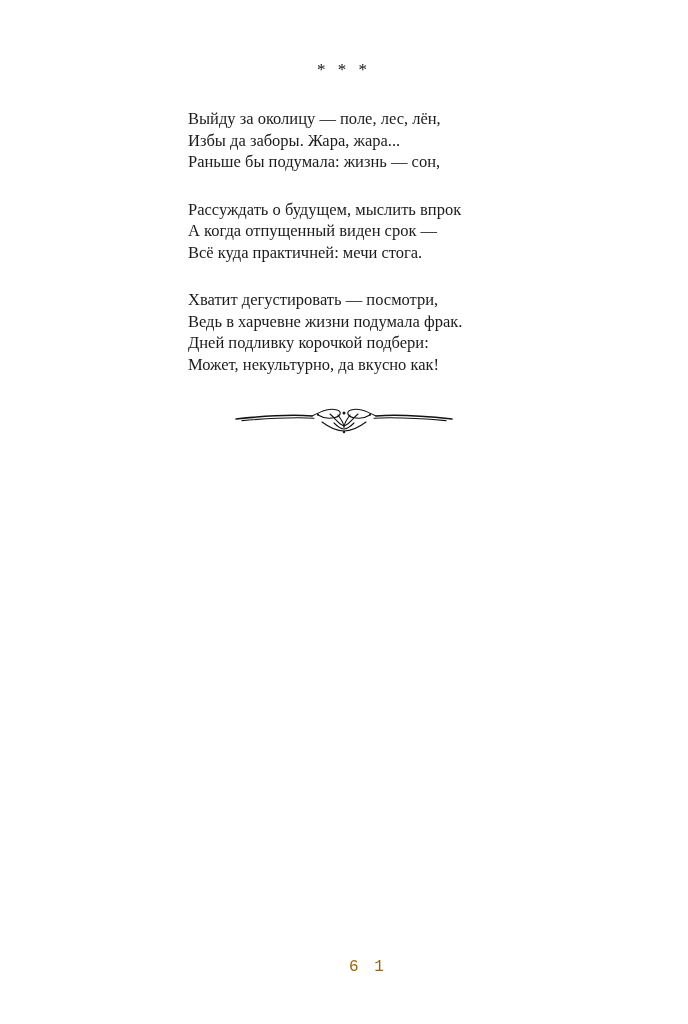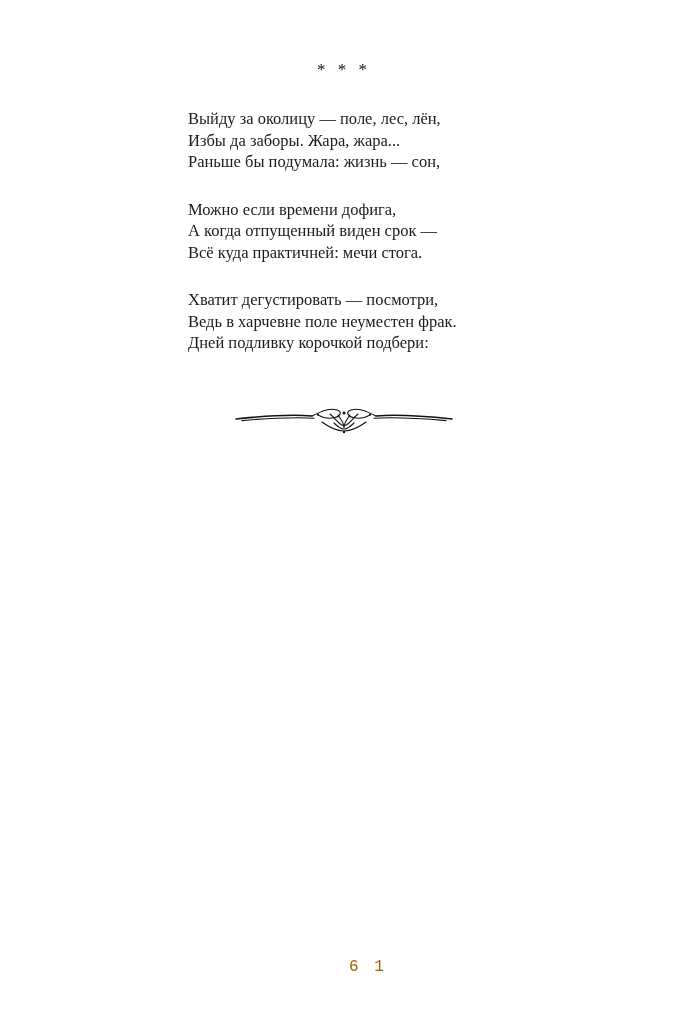--- a/index.html
+++ b/index.html
@@ -83,29 +83,30 @@
 
   <div class="poem-body">
 
     <div class="stanza">
       <div class="line">Выйду за околицу — поле, лес, лён,</div>
       <div class="line">Избы да заборы. Жара, жара...</div>
       <div class="line">Раньше бы подумала: жизнь — сон,</div>
     </div>
 
     <div class="stanza">
-      <div class="line">Можно если времени дофига,</div>
+      <div class="line">Рассуждать о будущем, мыслить впрок</div>
       <div class="line">А когда отпущенный виден срок —</div>
       <div class="line">Всё куда практичней: мечи стога.</div>
     </div>
 
     <div class="stanza">
       <div class="line">Хватит дегустировать — посмотри,</div>
-      <div class="line">Ведь в харчевне поле неуместен фрак.</div>
+      <div class="line">Ведь в харчевне жизни подумала фрак.</div>
       <div class="line">Дней подливку корочкой подбери:</div>
+      <div class="line">Может, некультурно, да вкусно как!</div>
     </div>
 
   </div>
 
   <div class="ornament-wrap">
     <span class="ornament">
       <svg width="220" height="34" viewBox="0 0 220 34" xmlns="http://www.w3.org/2000/svg">
         <g fill="none" stroke="#111111" stroke-width="1.1" stroke-linecap="round">
           <path d="M2 17 C 30 14, 55 12, 78 14" stroke-width="1.6"></path>
           <path d="M218 17 C 190 14, 165 12, 142 14" stroke-width="1.6"></path>

